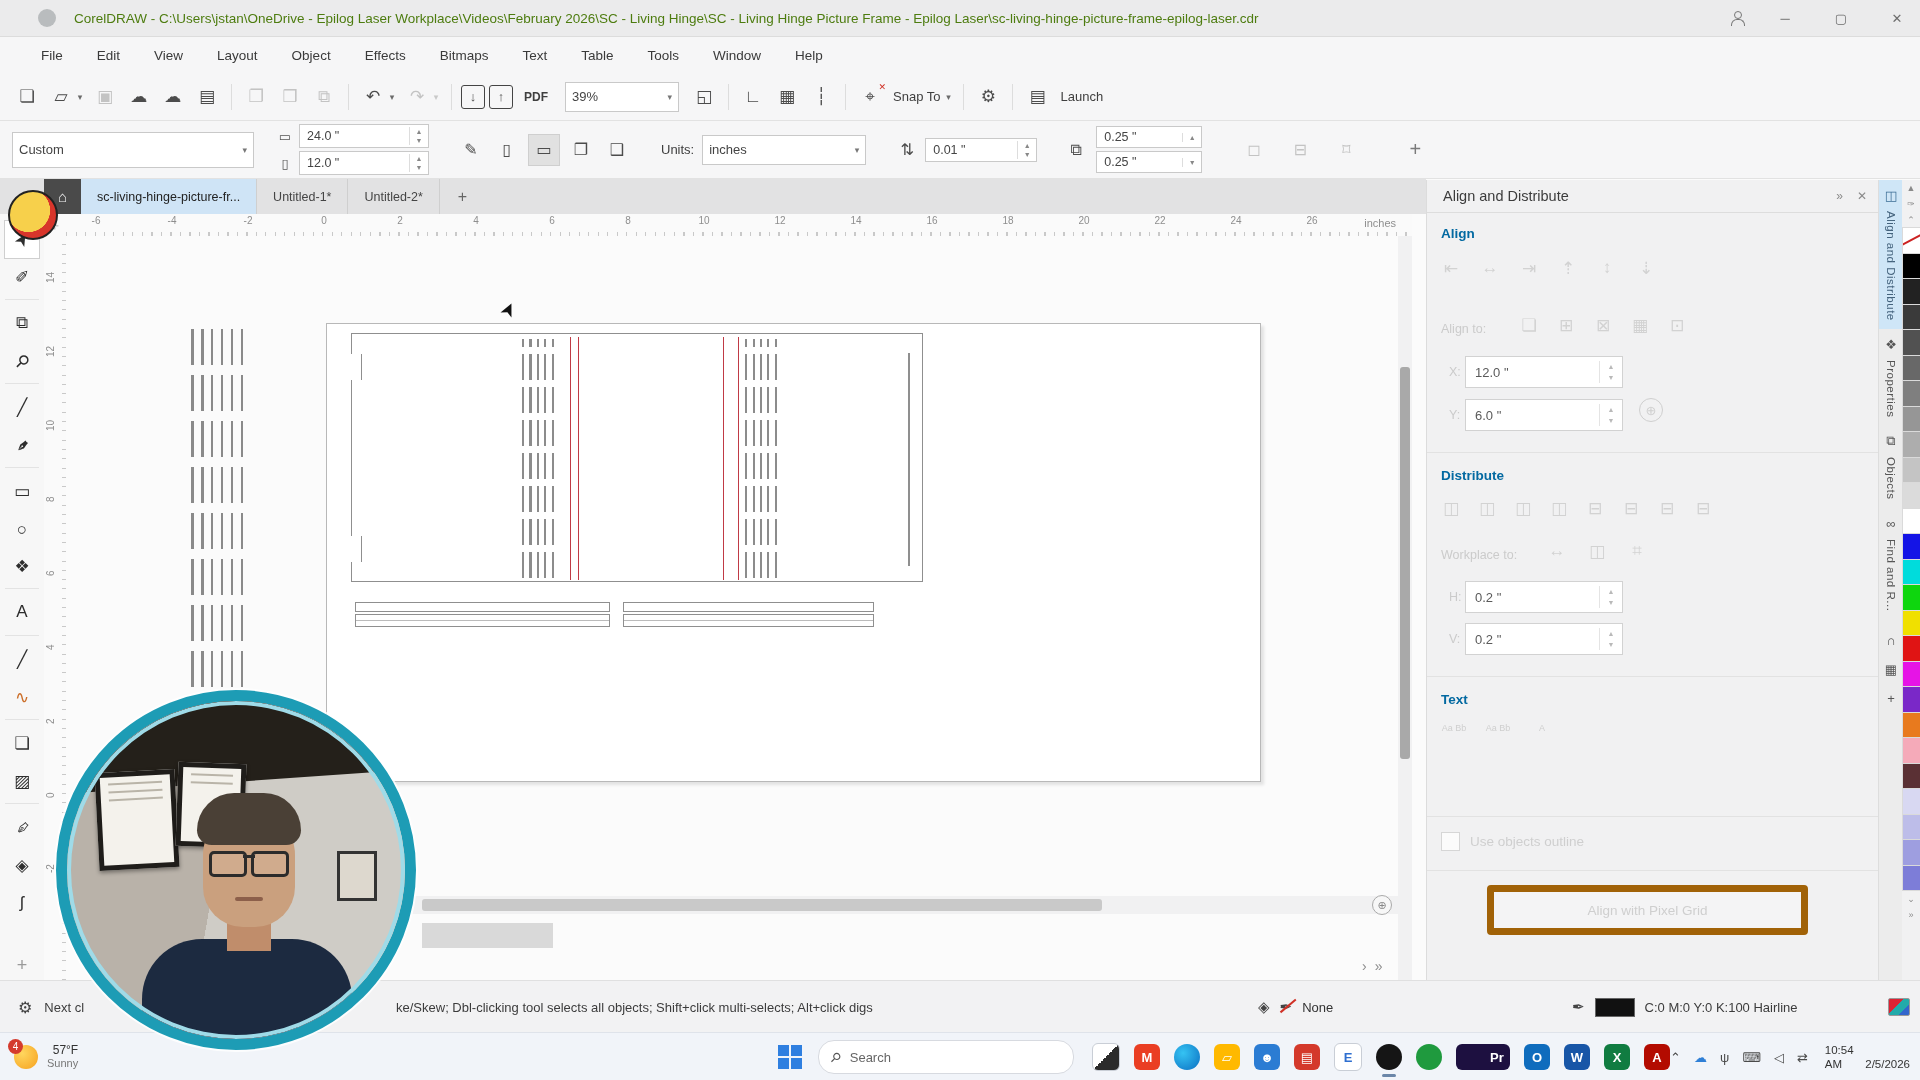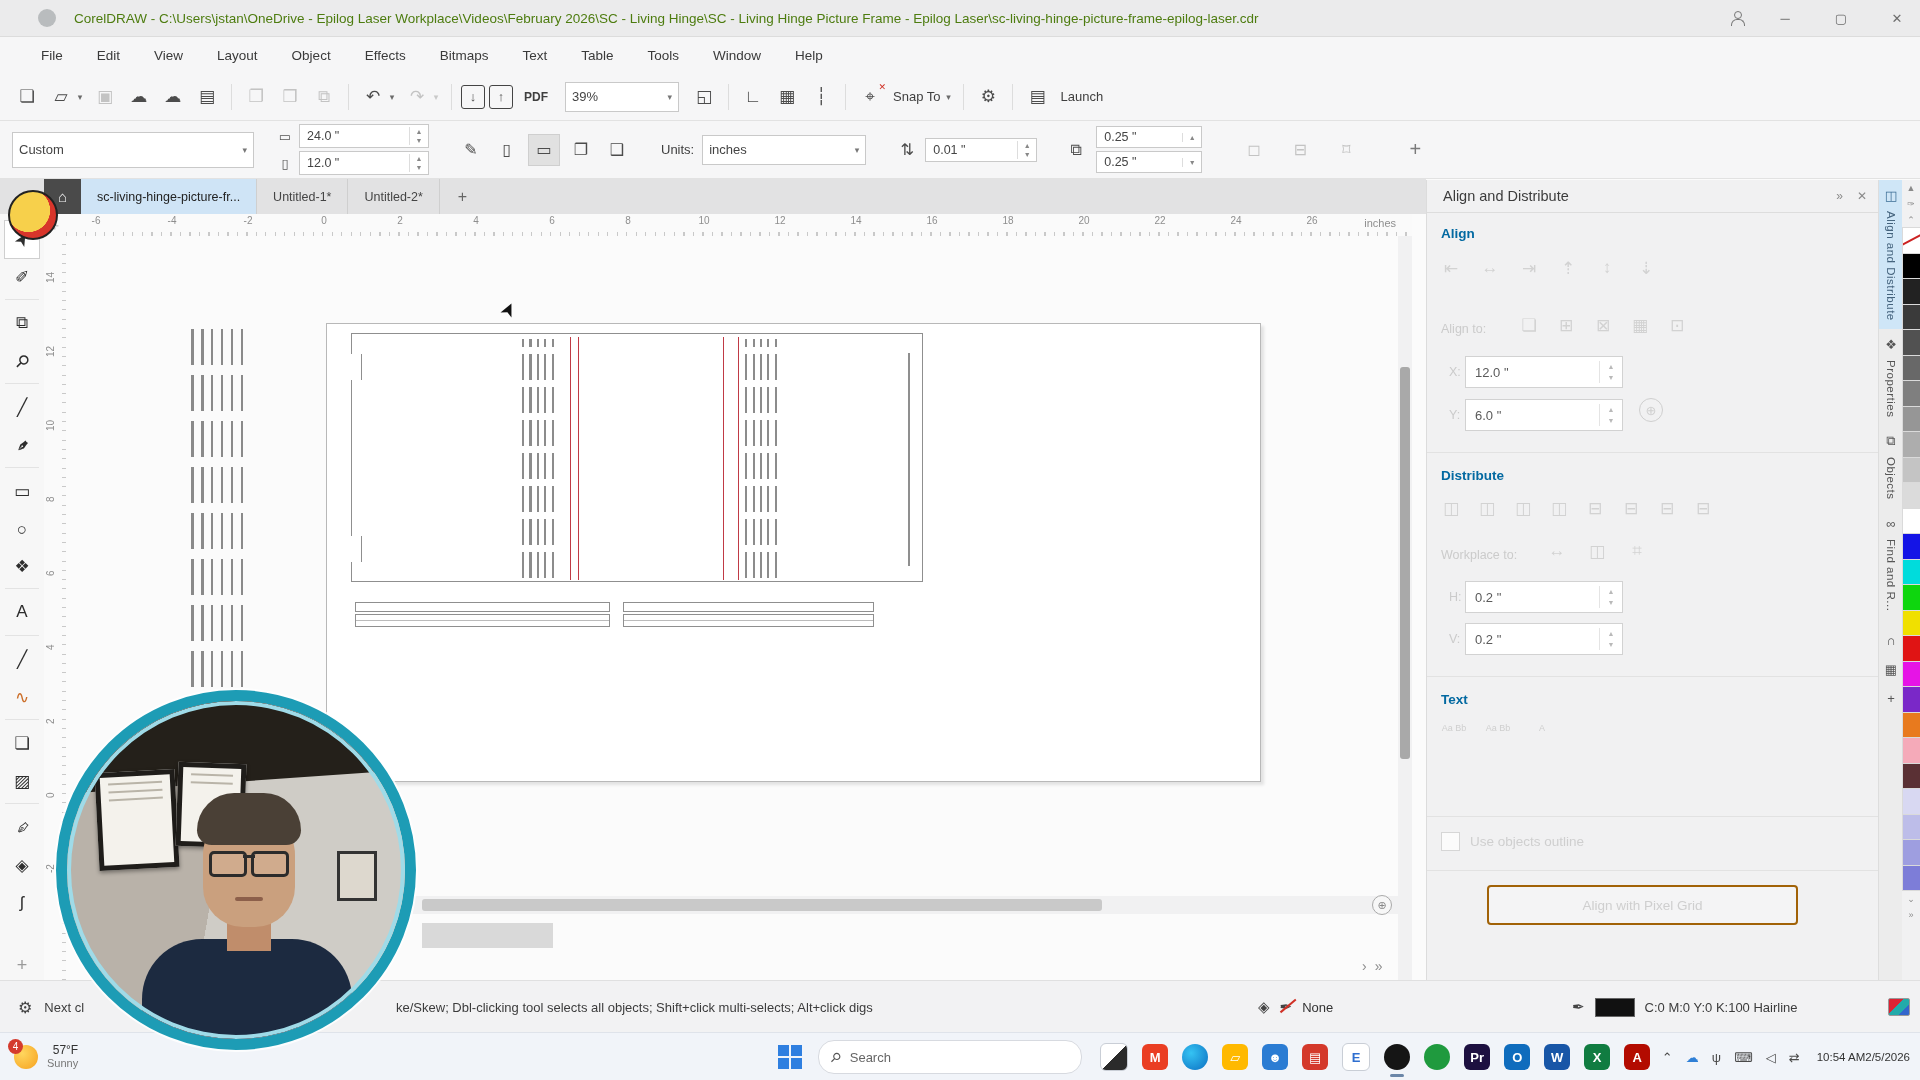--- a/index.html
+++ b/index.html
@@ -104,21 +104,21 @@
   .drow{position:absolute;display:flex;gap:11px;}
   .drow .i{font-size:17px;color:#d2d2d2;width:28px;text-align:center;}
   .dfield{position:absolute;width:156px;height:30px;background:#fff;border:1px solid #d2d2d2;display:flex;align-items:center;}
   .dfield .val{padding-left:9px;color:#5a5a5a;font-size:13px;flex:1;}
   .dfield .spin{display:flex;flex-direction:column;border-left:1px solid #e4e4e4;width:22px;align-items:center;color:#b9b9b9;font-size:7px;line-height:11px;}
   .divider{position:absolute;left:0;width:100%;height:1px;background:#e2e2e2;}
   #target{position:absolute;left:212px;top:218px;width:22px;height:22px;border-radius:50%;border:1.4px solid #cfcfcf;color:#cfcfcf;font-size:13px;display:flex;align-items:center;justify-content:center;}
   .txtico{font-size:9px;color:#cfcfcf;line-height:9px;text-align:center;width:30px;}
   #chkrow{position:absolute;left:14px;top:652px;display:flex;align-items:center;gap:10px;color:#cfcfcf;font-size:13.5px;}
   #chk{width:17px;height:17px;border:1px solid #d6d6d6;background:#fbfbfb;}
-  #pixbtn{position:absolute;left:60px;top:705px;width:307px;height:36px;border:2px solid #a16207;border-radius:4px;color:#cfcfcf;font-size:13.5px;display:flex;align-items:center;justify-content:center;background:#f4f4f5;}
+  #pixbtn{position:absolute;left:60px;top:705px;width:307px;height:36px;border:7px solid #a16207;border-radius:4px;color:#cfcfcf;font-size:13.5px;display:flex;align-items:center;justify-content:center;background:#f4f4f5;}
   
   #sidetabs{left:1878px;top:180px;width:24px;height:800px;background:#ececec;border-left:1px solid #ddd;display:flex;flex-direction:column;align-items:center;}
   .vtab{display:flex;flex-direction:column;align-items:center;padding:8px 0;width:100%;}
   .vtab .ic{font-size:13px;color:#3e6f96;margin-bottom:8px;}
   .vtab .vt{writing-mode:vertical-rl;font-size:11.5px;color:#44637d;letter-spacing:0.5px;}
   .vtab.active{background:#cfe6f7;}
   .vtab:not(.active) .ic{color:#555;}
   .vtab:not(.active) .vt{color:#555;}
   .sideextra{margin-top:14px;color:#555;font-size:13px;}
   
@@ -681,21 +681,21 @@
 
     <span class="app bordered" style="background: linear-gradient(135deg, rgb(255, 255, 255) 50%, rgb(43, 43, 43) 50%);"></span>
         <span class="app" style="background: rgb(234, 62, 35);">M</span>
         <span class="app circle" style="background: radial-gradient(circle at 35% 35%, rgb(53, 195, 243), rgb(11, 111, 194));"></span>
         <span class="app" style="background: rgb(255, 185, 0);">▱</span>
         <span class="app badge-green" style="background: rgb(43, 124, 211);">☻</span>
         <span class="app" style="background: rgb(212, 57, 43);">▤</span>
         <span class="app bordered" style="background: rgb(255, 255, 255);">E</span>
         <span class="app circle active badge-red" style="background: rgb(21, 21, 21);"></span>
         <span class="app circle" style="background: rgb(31, 154, 62);"></span>
-        <span class="app" style="background: rgb(29, 16, 64);">Pr</span>
+        <span class="app" style="background: rgb(29, 16, 64); padding-left: 28px;">Pr</span>
         <span class="app" style="background: rgb(15, 108, 189);">O</span>
         <span class="app" style="background: rgb(24, 86, 167);">W</span>
         <span class="app" style="background: rgb(16, 124, 65);">X</span>
         <span class="app" style="background: rgb(179, 11, 0);">A</span>
       </span>
     <span id="tray">
       <span style="display:flex;align-items:center;gap:13px;">
 
       <span class="trayi">⌃</span>
           <span class="trayi cloud">☁</span>

